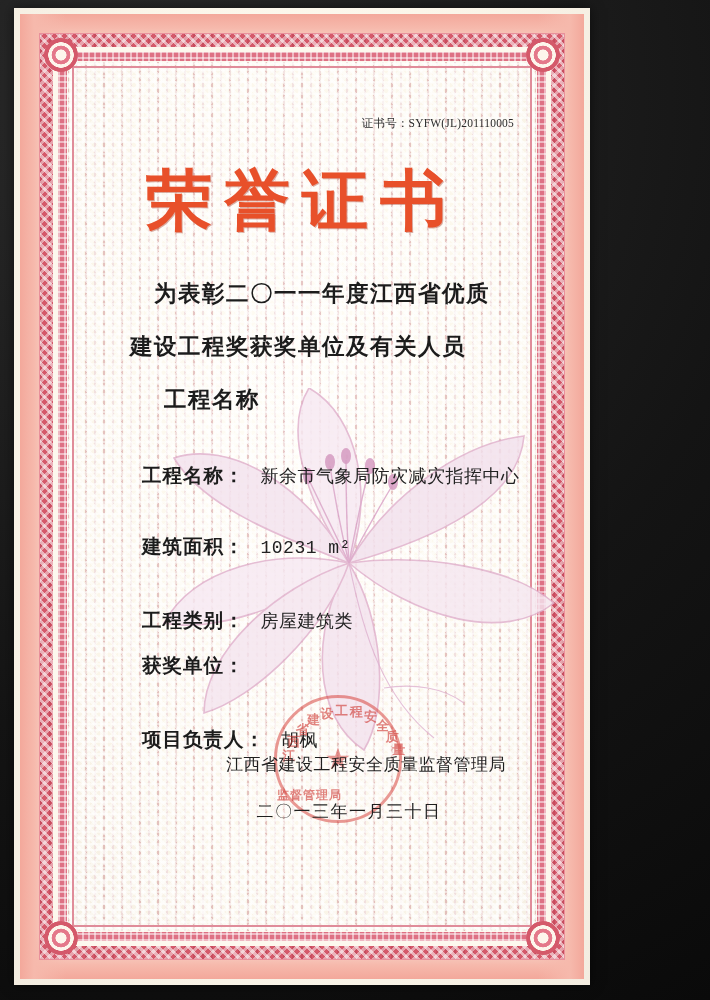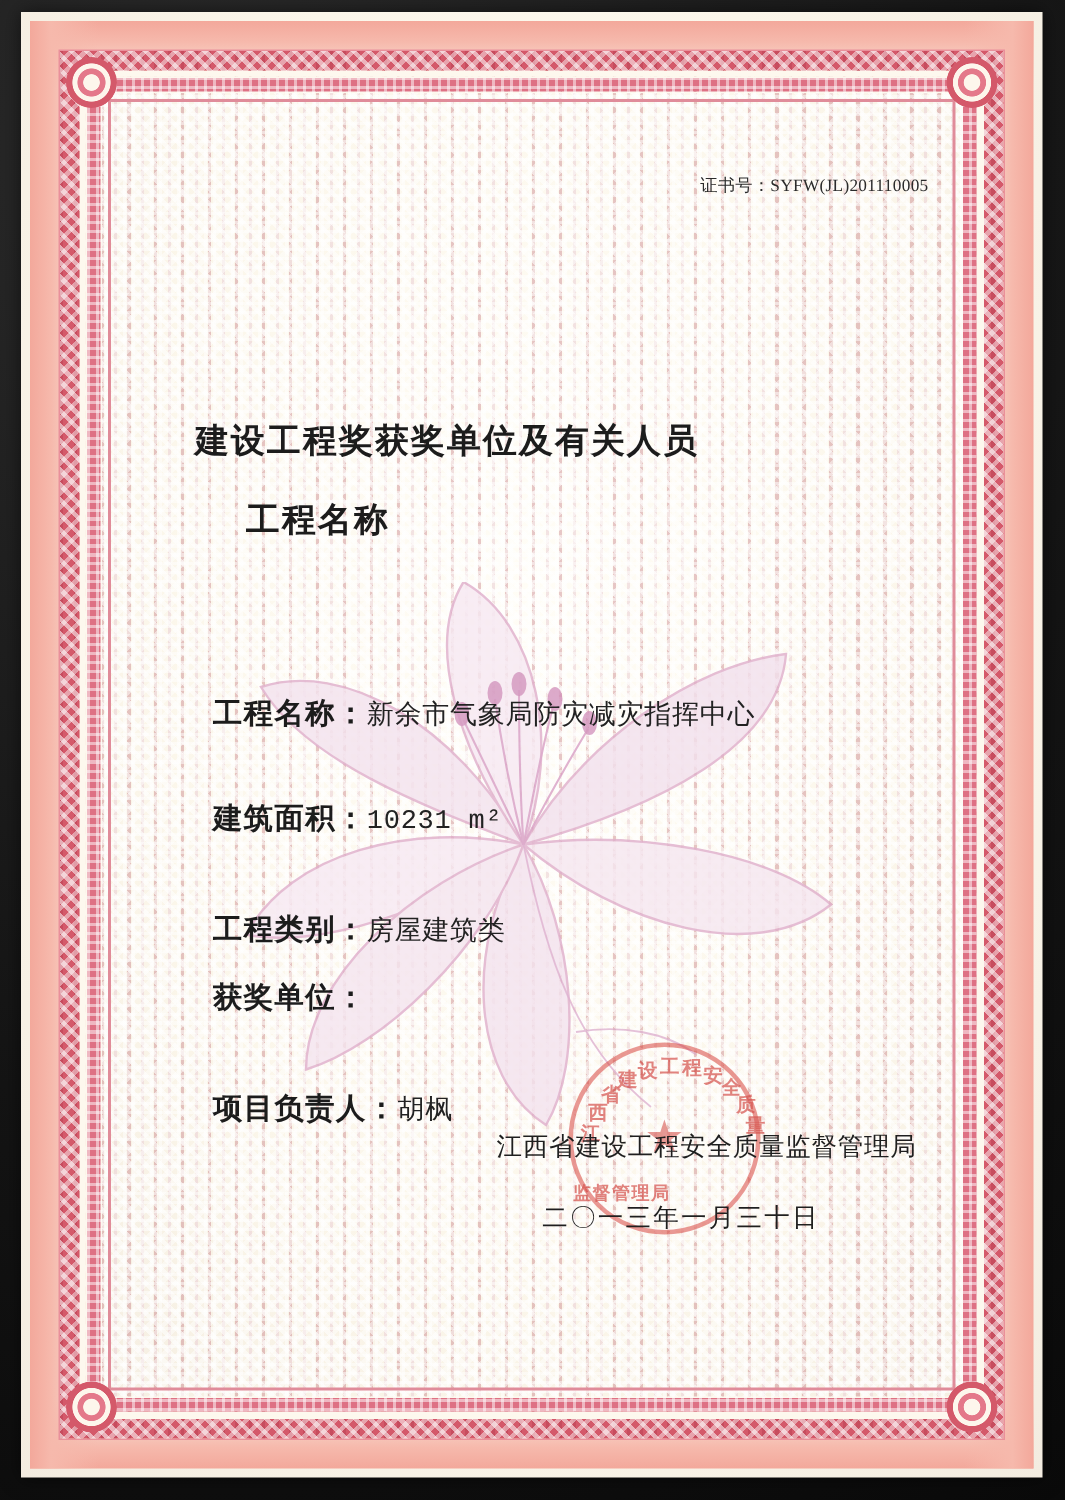--- a/index.html
+++ b/index.html
@@ -20,21 +20,21 @@
     content: "";
     position: absolute; inset: 0;
     background:
       radial-gradient(circle at 20% 10%, #2b2b2b 0%, #141414 60%, #0a0a0a 100%);
   }
 
   
   .sheet {
     position: absolute;
     left: 14px; top: 8px;
-    width: 681px; height: 977px;
+    width: 576px; height: 977px;
     background:
       radial-gradient(ellipse at 50% 40%, #fffdf6 0%, #fbf6ea 55%, #f3ece0 100%);
     box-shadow: 0 0 12px rgba(0,0,0,.55);
     padding-left: 40px;
   }
   
   .wash {
     position: absolute;
     left: 6px; top: 6px; right: 6px; bottom: 6px;
     background:
@@ -155,20 +155,21 @@
   .lead .l3 { padding-left: 62px; }
 
   .fields {
     position: absolute;
     left: 58px; right: 10px; top: 355px;
   }
   .row {
     display: flex;
     align-items: baseline;
     margin-bottom: 18px;
+    gap: 16px;
   }
   .row .k {
     font-family: "DejaVu Sans", sans-serif;
     font-weight: bold;
     font-size: 19.5px;
     letter-spacing: 1px;
     color: #1c1c1c;
     white-space: nowrap;
   }
   .row .v {
@@ -282,22 +283,24 @@
       <g stroke="#d9a5c9" stroke-width="1.2" fill="none" opacity="0.8">
         <path d="M215 175 C230 250 250 310 300 350"></path>
         <path d="M250 300 C280 295 310 300 330 315"></path>
       </g>
     </svg>
 
     <div class="content">
 
       <div class="cert-no">证书号：SYFW(JL)201110005</div>
 
+      <div class="title">荣誉证书</div>
 
       <div class="lead">
+        <div class="l1">为表彰二〇一一年度江西省优质</div>
         <div class="l2">建设工程奖获奖单位及有关人员</div>
         <div class="l3">工程名称</div>
       </div>
 
       <div class="fields">
         <div class="row">
           <span class="k">工程名称：</span>
           <span class="v">新余市气象局防灾减灾指挥中心</span>
         </div>
         <div class="row">

